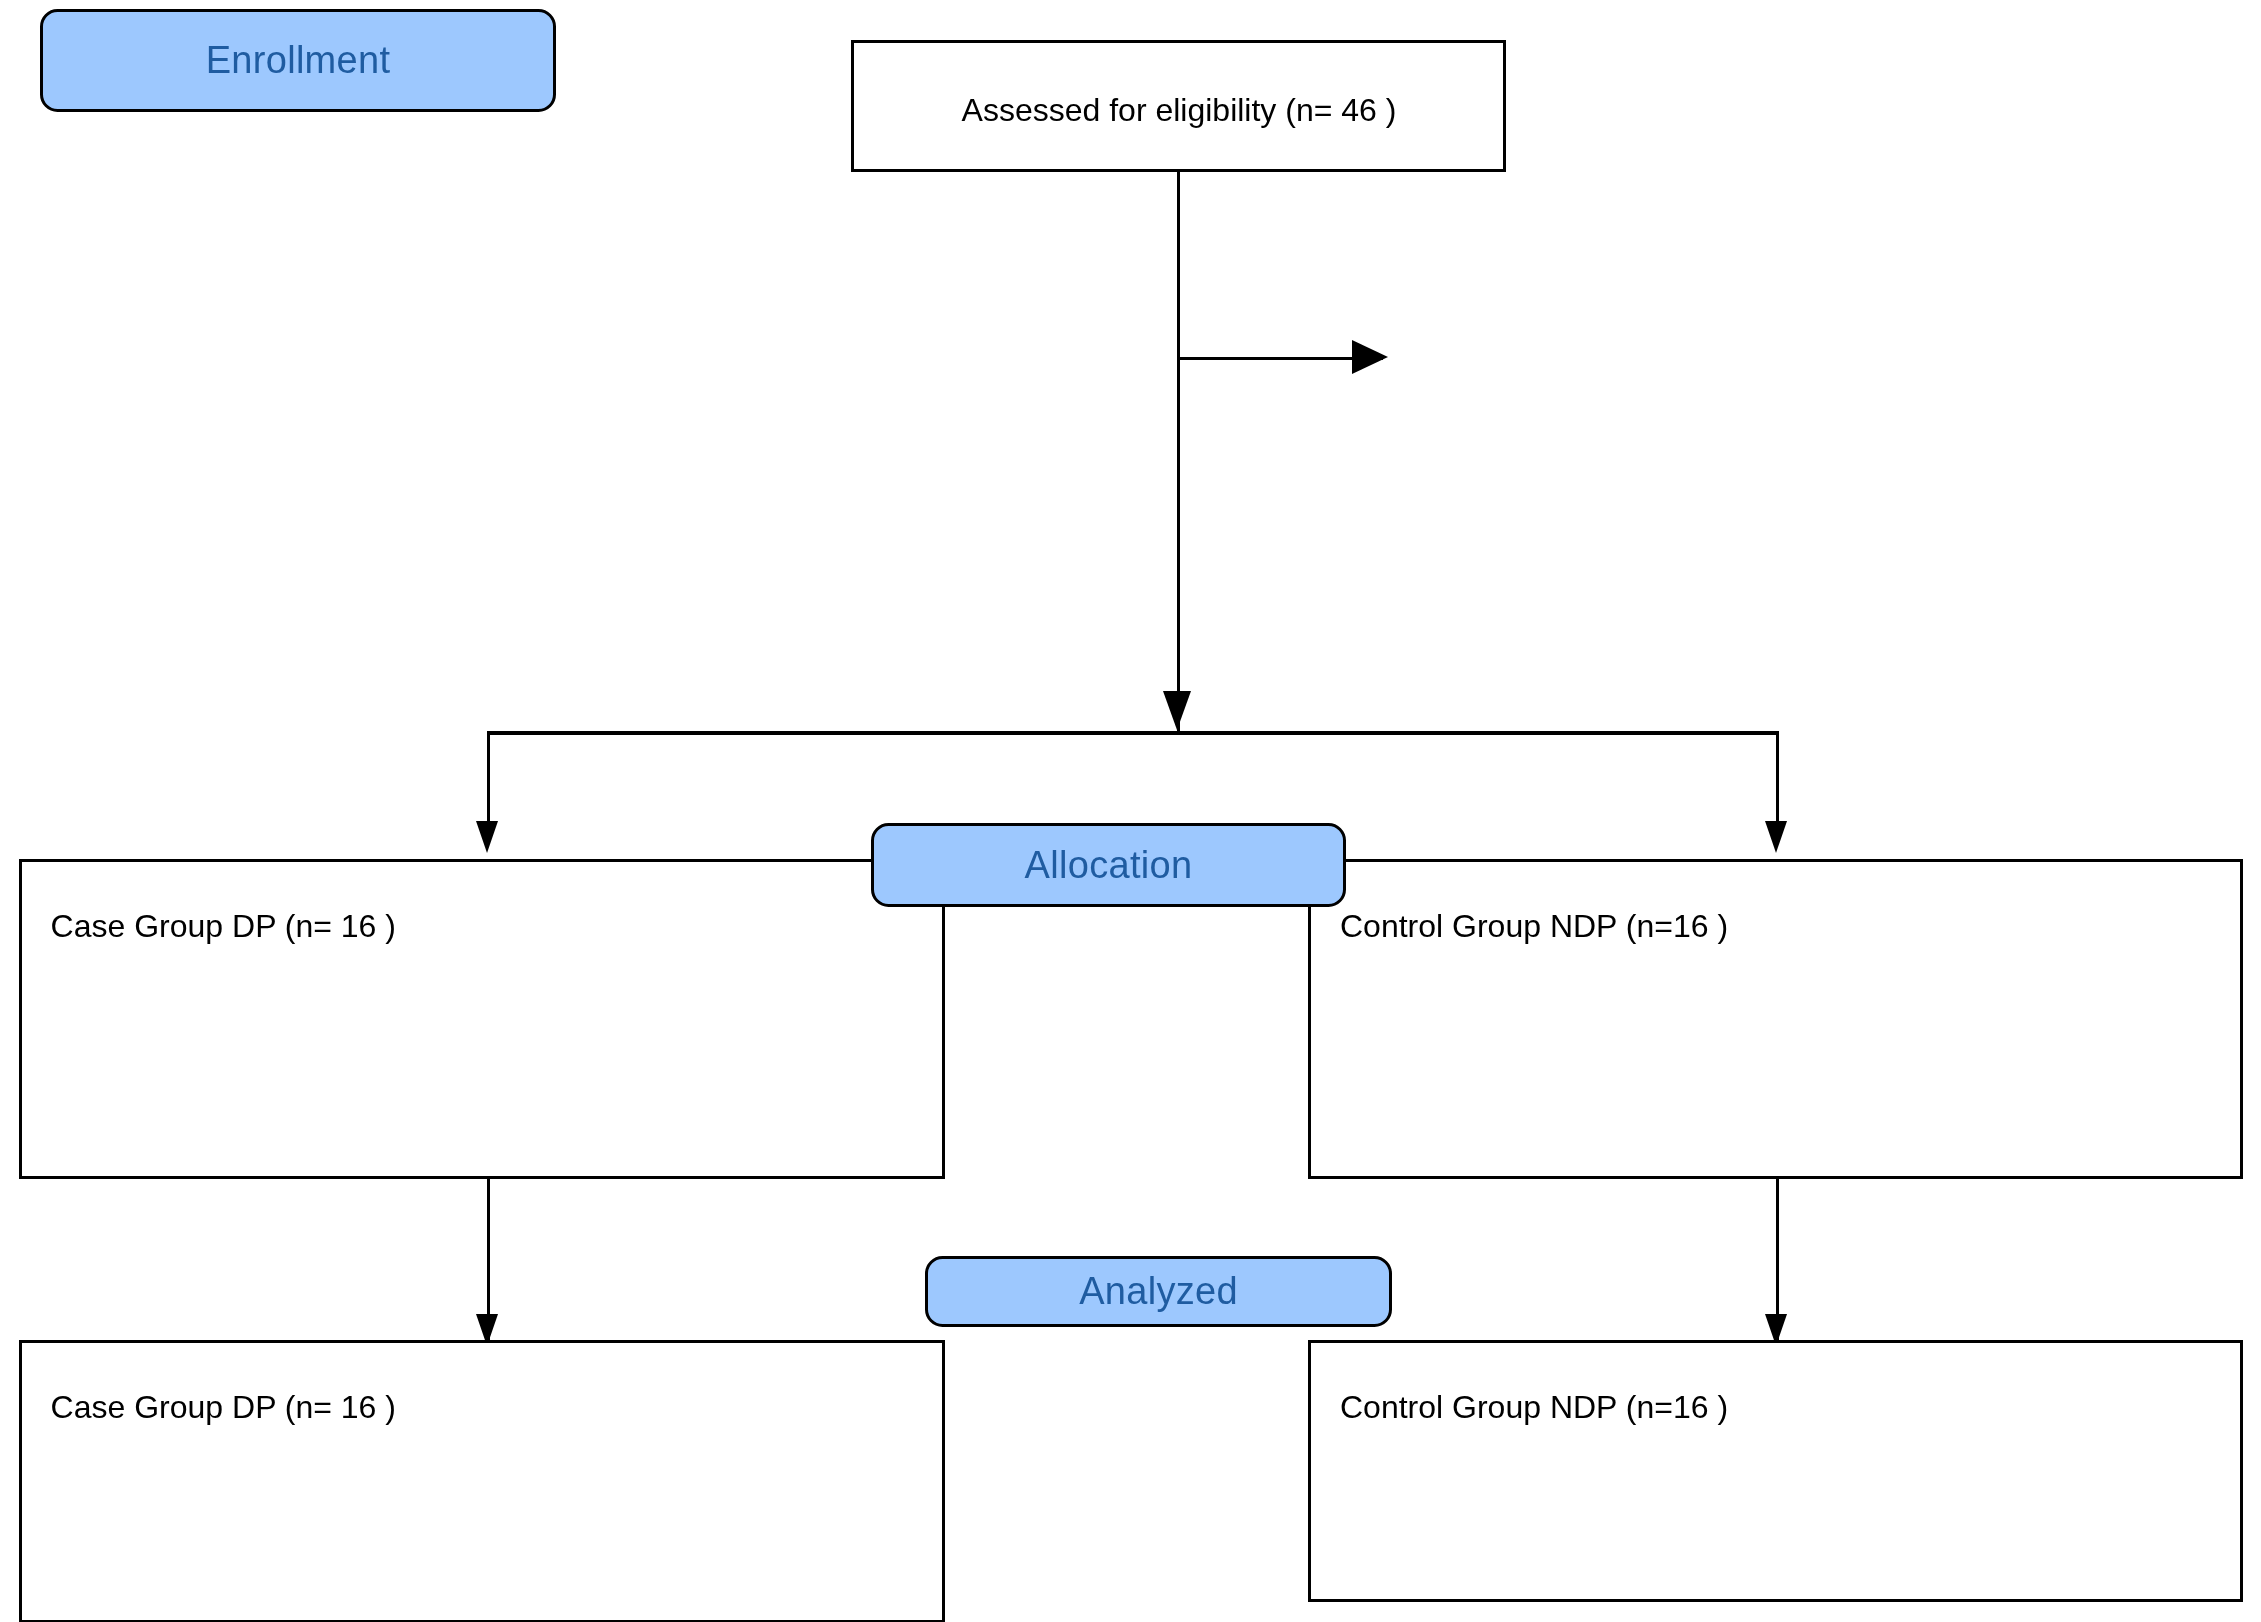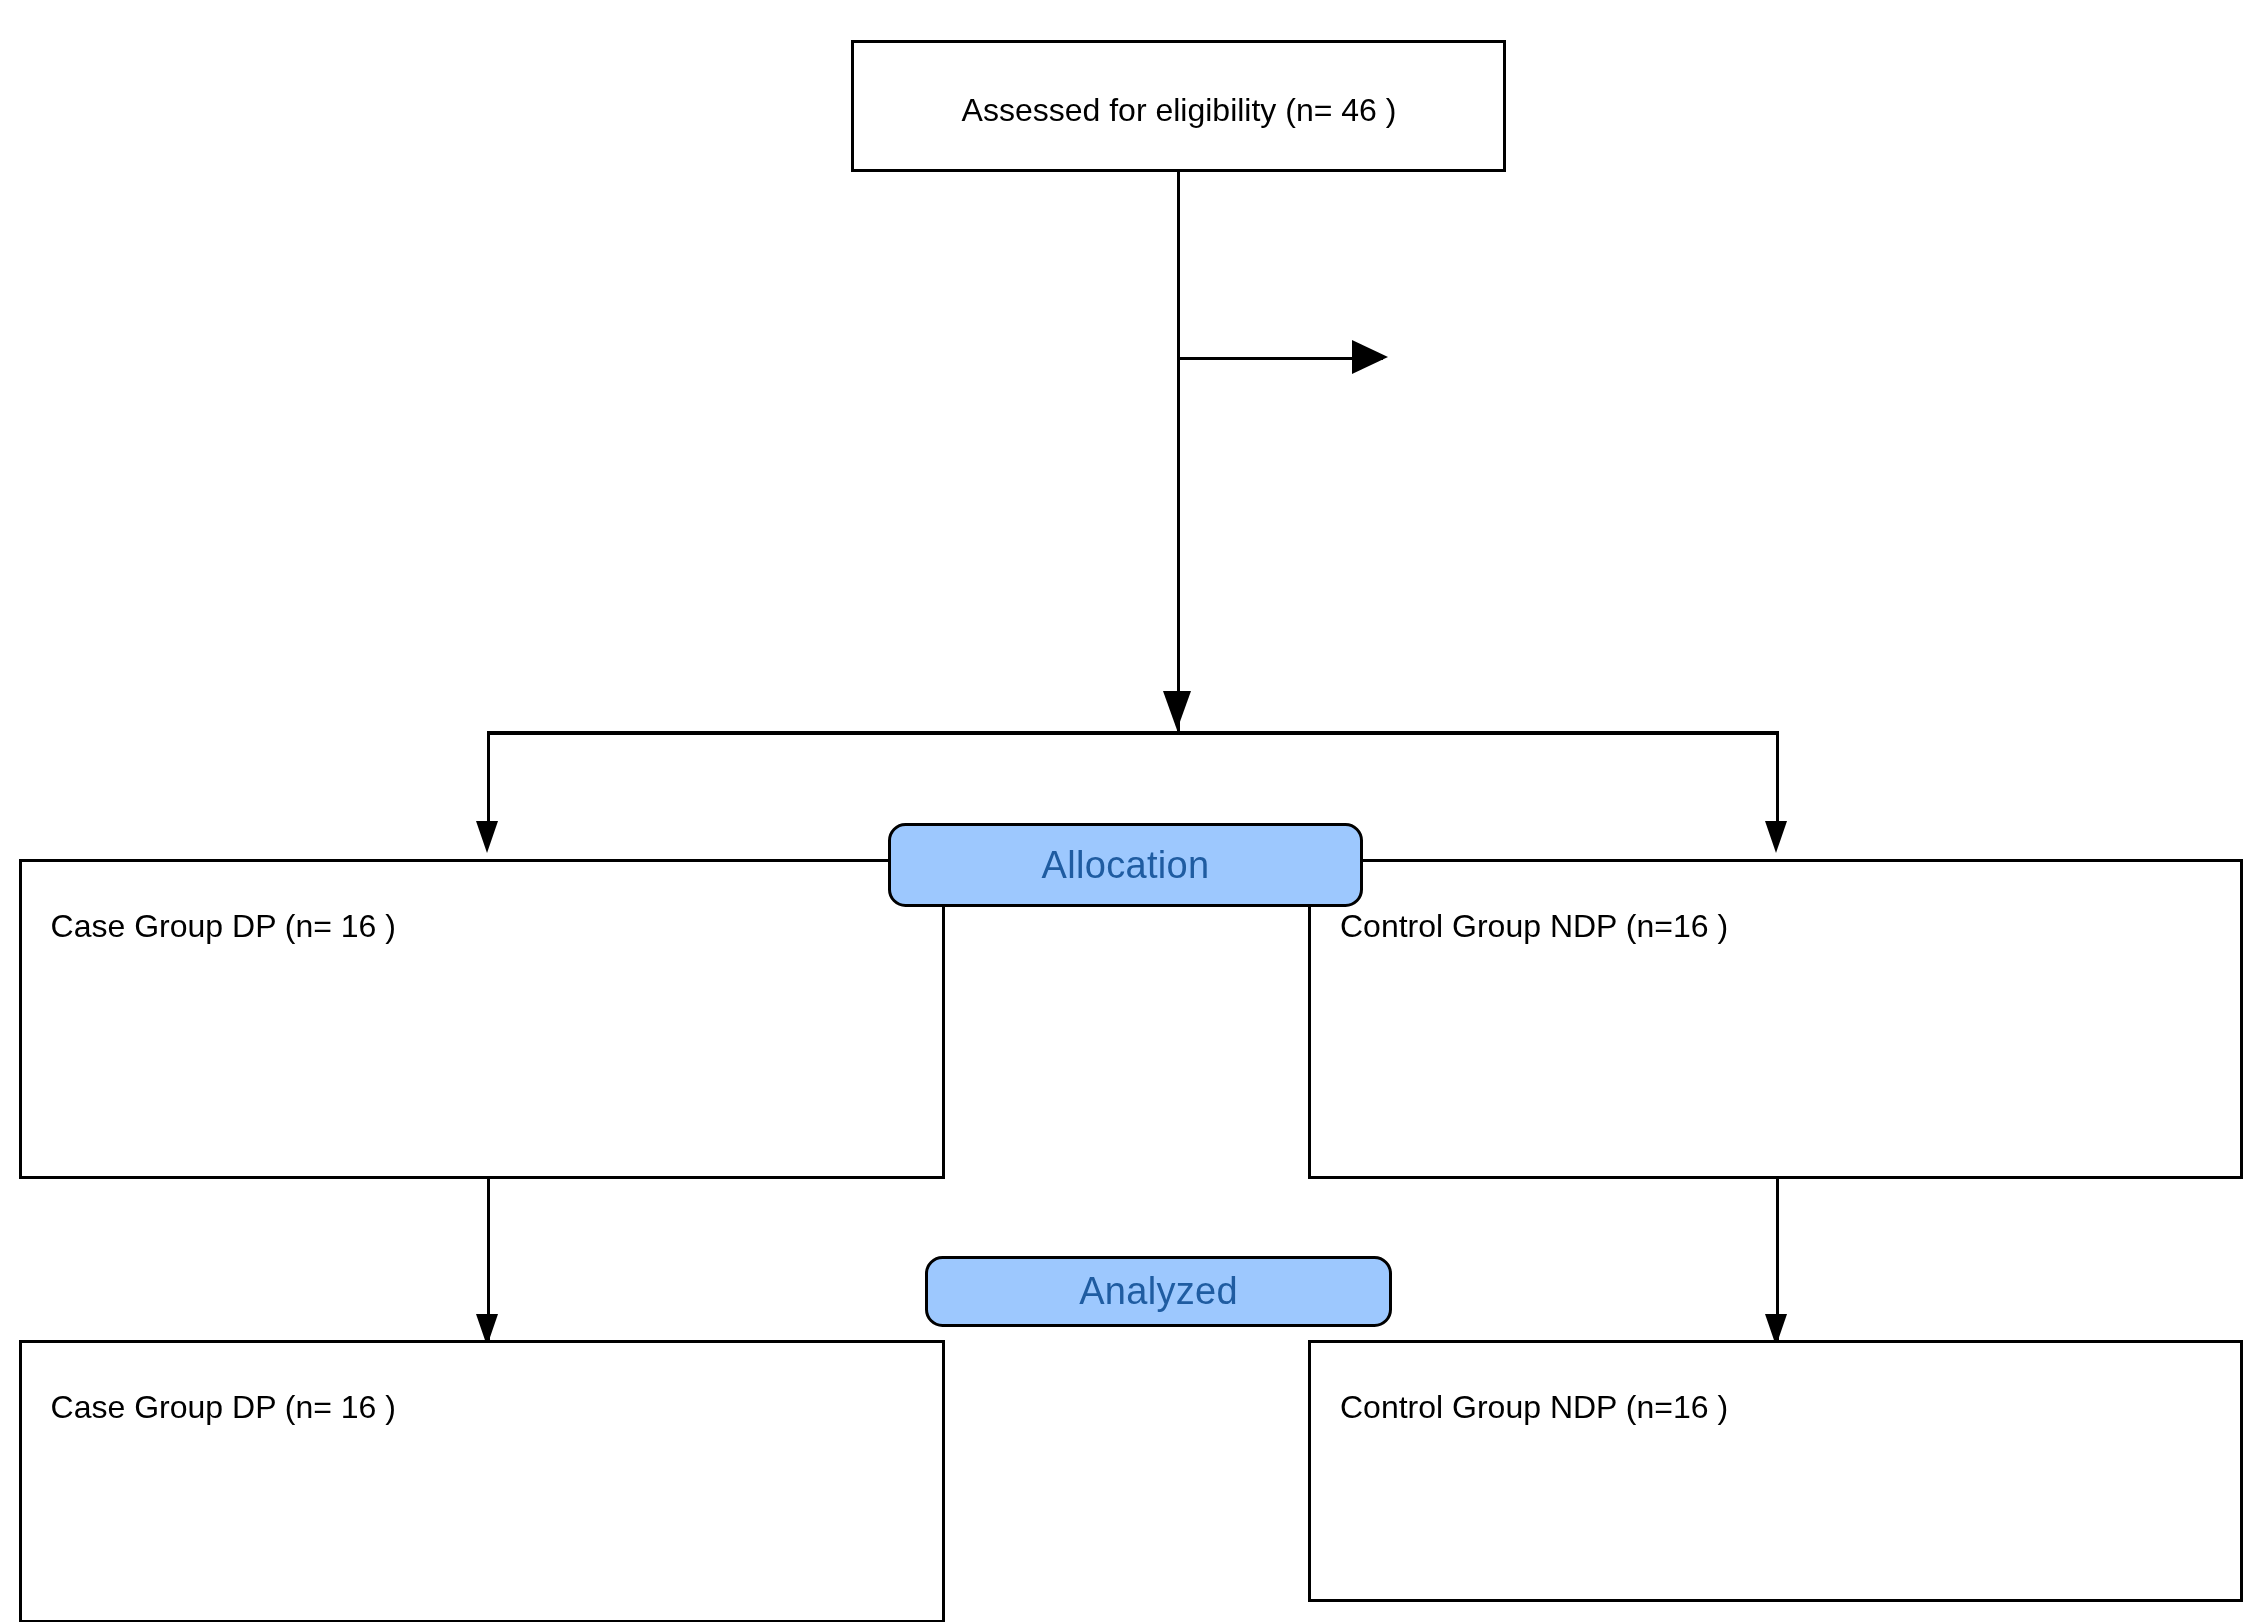--- a/index.html
+++ b/index.html
@@ -115,20 +115,23 @@
     border-bottom: 17.5px solid transparent;
     border-left: 36px solid #000000;
     z-index: 6;
   }
 </style>
 </head>
 <body>
 
 <div id="canvas">
 
+  <div class="stage-badge" style="left:40px; top:9.3px; width:516px; height:103px;">
+    <span>Enrollment</span>
+  </div>
 
   <div class="node-box" style="left:851px; top:40px; width:655px; height:132px;">
     <div class="box-text" style="left:31px; top:43px; width:588px;text-align:center;">Assessed for eligibility (n= 46 )</div>
   </div>
 
   <div class="vline" style="left:1177px; top:172px; height:562px;"></div>
   <div class="arrow-down" style="left:1163px; top:691px;"></div>
 
   <div class="hline" style="left:1177px; top:357px; width:206px;"></div>
   <div class="arrow-right" style="left:1352px; top:340px;"></div>
@@ -143,21 +146,21 @@
   <div class="arrow-down small" style="left:1765px; top:821px;"></div>
 
   <div class="node-box" style="left:18.6px; top:859px; width:926px; height:320px;">
     <div class="box-text" style="left:29px; top:40px; width:856px;">Case Group DP (n= 16 )</div>
   </div>
 
   <div class="node-box" style="left:1308px; top:859px; width:935px; height:320px;">
     <div class="box-text" style="left:29px; top:40px; width:866px;">Control Group NDP (n=16    )</div>
   </div>
 
-  <div class="stage-badge" style="left:871px; top:823px; width:475px; height:84px;margin-left:17px;">
+  <div class="stage-badge" style="left:871px; top:823px; width:475px; height:84px;">
     <span>Allocation</span>
   </div>
 
   <div class="vline" style="left:487px; top:1179px; height:171px;"></div>
   <div class="arrow-down small" style="left:476px; top:1314px;"></div>
 
   <div class="vline" style="left:1776px; top:1179px; height:171px;"></div>
   <div class="arrow-down small" style="left:1765px; top:1314px;"></div>
 
   <div class="node-box" style="left:18.6px; top:1340px; width:926px; height:283px;">

